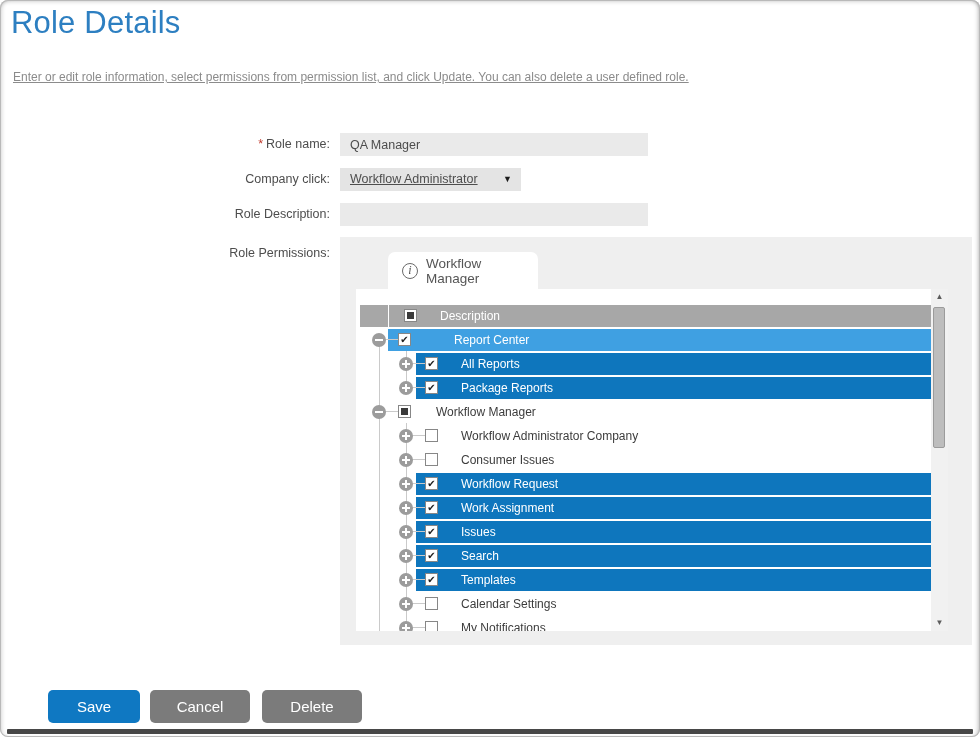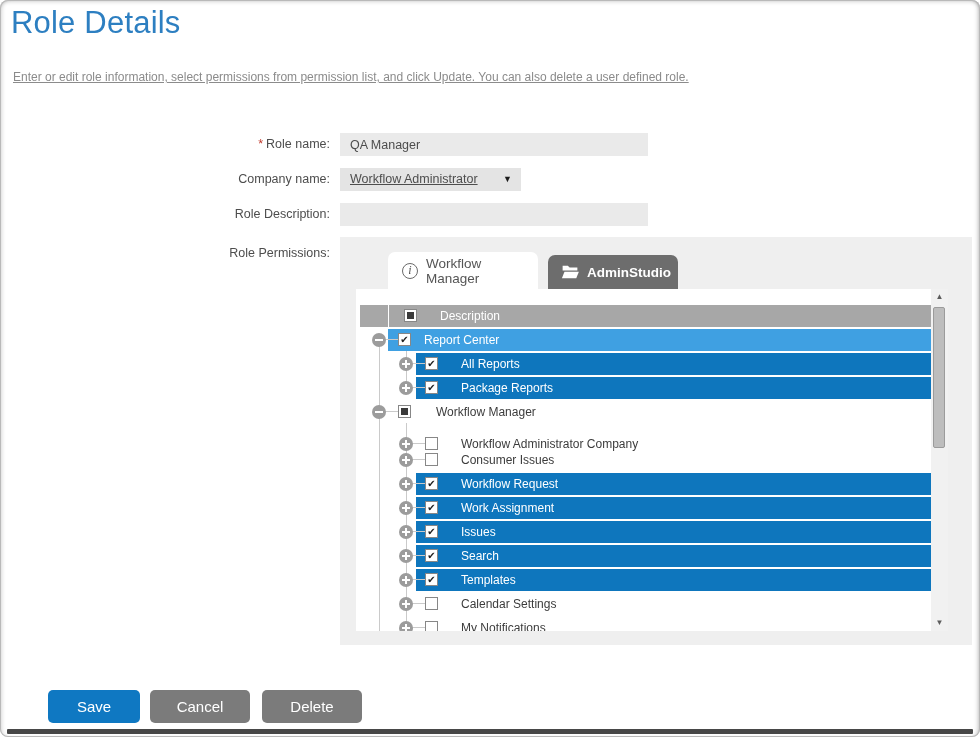--- a/index.html
+++ b/index.html
@@ -74,21 +74,21 @@
 
   <div class="page-title">Role Details</div>
   <div class="page-desc">Enter or edit role information, select permissions from permission list, and click Update. You can also delete a user defined role.</div>
 
   <div class="form-label" style="top:133px;">
     <span class="req">*</span><span>Role name:</span>
   </div>
   <input class="text-input" style="top: 133px;" value="QA Manager">
 
   <div class="form-label" style="top:168px;">
-    <span>Company name:</span>
+    <span>Company click:</span>
   </div>
   <div class="select-box" style="top:168px;">
     <span>Workflow Administrator</span>
     <span class="select-arrow">▼</span>
   </div>
 
   <div class="form-label" style="top:203px;">
     <span>Role Description:</span>
   </div>
   <input class="text-input" style="top: 203px;" value="">
@@ -97,29 +97,20 @@
     <span>Role Permissions:</span>
   </div>
 
   <div class="perm-panel">
 
     <div class="tab tab-active">
       <span class="info-icon">i</span>
       <span>Workflow Manager</span>
     </div>
 
-    <div class="tab tab-inactive">
-      <span class="folder-icon">
-        <svg width="18" height="14" viewBox="0 0 24 19">
-          <path d="M2 1 h7 l2.5 2.5 H22 v4 H2 z" fill="#fff"></path>
-          <path d="M4.5 9 H24 l-3.5 9 H1 z" fill="#fff"></path>
-        </svg>
-      </span>
-      <span>AdminStudio</span>
-    </div>
 
     <div class="tree">
 
       <div class="trunk" style="left:23px; top:51px; height:291px;"></div>
       <div class="trunk" style="left:50px; top:62px; height:37px;"></div>
       <div class="trunk" style="left:50px; top:134px; height:205px;"></div>
 
       <div class="tree-header">
         <span class="divider"></span>
         <span class="cbx cbx-ind" style="left:44px;"></span>
@@ -127,21 +118,21 @@
       </div>
 
       <div id="rows-host">
           <div class="row" style="top: 40px;">
             <span class="hl hl-light" style="left: 32px;"></span>
             <span class="conn" style="left: 23px; width: 19px;"></span>
             <span class="exp" style="left: 16px;"></span>
             <span class="cbx" style="left: 42px;">
               <span class="cbx-check">✔</span>
             </span>
-            <span class="row-label on-blue" style="left: 68px;">Report Center</span>
+            <span class="row-label on-blue" style="left: 98px;">Report Center</span>
           </div>
           <div class="row" style="top: 64px;">
             <span class="hl hl-blue" style="left: 60px;"></span>
             <span class="conn" style="left: 50px; width: 19px;"></span>
             <span class="exp exp-plus" style="left: 43px;"></span>
             <span class="cbx" style="left: 69px;">
               <span class="cbx-check">✔</span>
             </span>
             <span class="row-label on-blue" style="left: 105px;">All Reports</span>
           </div>
@@ -153,21 +144,21 @@
               <span class="cbx-check">✔</span>
             </span>
             <span class="row-label on-blue" style="left: 105px;">Package Reports</span>
           </div>
           <div class="row" style="top: 112px;">
             <span class="conn" style="left: 23px; width: 19px;"></span>
             <span class="exp" style="left: 16px;"></span>
             <span class="cbx cbx-ind" style="left: 42px;"></span>
             <span class="row-label on-white" style="left: 80px;">Workflow Manager</span>
           </div>
-          <div class="row" style="top: 144px;">
+          <div class="row" style="top: 136px;">
             <span class="conn" style="left: 50px; width: 19px;"></span>
             <span class="exp exp-plus" style="left: 43px;"></span>
             <span class="cbx" style="left: 69px;"></span>
             <span class="row-label on-white" style="left: 105px;">Workflow Administrator Company</span>
           </div>
           <div class="row" style="top: 160px;">
             <span class="conn" style="left: 50px; width: 19px;"></span>
             <span class="exp exp-plus" style="left: 43px;"></span>
             <span class="cbx" style="left: 69px;"></span>
             <span class="row-label on-white" style="left: 105px;">Consumer Issues</span>

